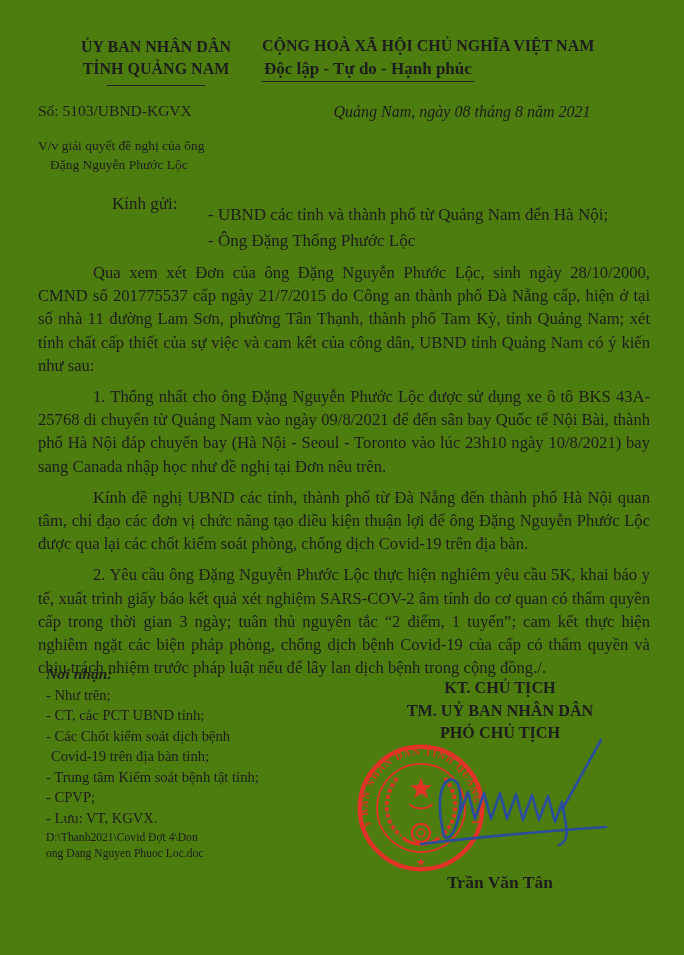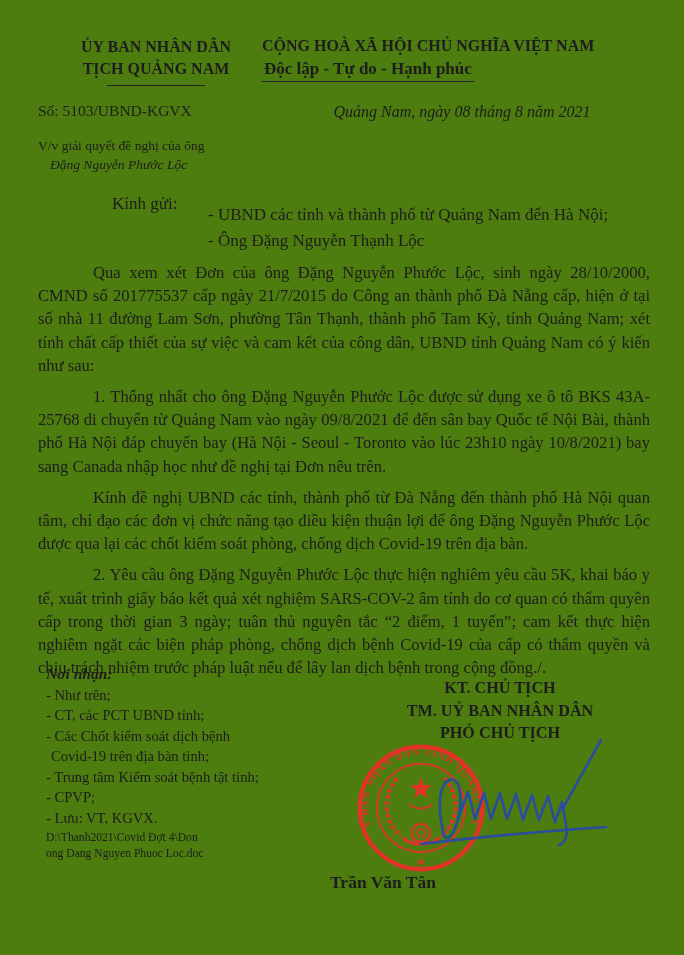--- a/index.html
+++ b/index.html
@@ -26,73 +26,73 @@
   .header-right .nat1 { font-weight: bold; font-size: 16px; line-height: 22px; }
   .header-right .nat2 {
     display: inline-block; font-weight: bold; font-size: 17px; line-height: 23px;
     border-bottom: 1.8px solid #222; padding: 0 2px 1px;
   }
   .doc-number { position: absolute; left: 38px; top: 102px; font-size: 15.5px; }
   .date-line  { position: absolute; left: 262px; top: 103px; width: 400px;
                 text-align: center; font-style: italic; font-size: 16px; }
   .subject    { position: absolute; left: 38px; top: 136px; width: 220px;
                 font-size: 13.5px; line-height: 19px; }
-  .subject .l2 { padding-left: 12px; font-style: italic; }
+  .subject .l2 { padding-left: 12px; }
   
   .salutation { position: absolute; left: 112px; top: 194px; font-size: 17px; }
   .recipient-list { position: absolute; left: 208px; top: 202px; width: 450px;
                     font-size: 17px; line-height: 26px; }
   
   .body-text {
     position: absolute; left: 38px; top: 261px; width: 612px;
     font-size: 16.6px; line-height: 23.2px; text-align: justify;
   }
   .body-text p { margin: 0 0 8px; text-indent: 55px; }
   
   .footer-left { position: absolute; left: 46px; top: 664px; width: 280px;
                  font-size: 14.6px; line-height: 20.5px; }
   .footer-left .label { font-weight: bold; font-style: italic; font-size: 15.5px; }
   .footer-left .cont  { padding-left: 5px; }
   .footer-left .path  { font-size: 11.6px; line-height: 15.5px; margin-top: 2px; }
   .footer-right { position: absolute; left: 330px; top: 677px; width: 340px;
                   text-align: center; font-weight: bold; font-size: 16.2px;
                   line-height: 22.6px; }
   .signer-name { position: absolute; left: 330px; top: 872px; width: 340px;
-                 font-weight: bold; font-size: 17.5px; }
+                 text-align: center; font-weight: bold; font-size: 17.5px; }
   .seal-svg      { position: absolute; left: 354px; top: 741px; }
   .signature-svg { position: absolute; left: 378px; top: 692px; }
 </style>
 </head>
 <body>
 
 <div class="page">
 
   <div class="header-left">
     <div>ỦY BAN NHÂN DÂN</div>
-    <div>TỊCH QUẢNG NAM</div>
+    <div>TỈNH QUẢNG NAM</div>
     <div class="rule"></div>
   </div>
 
   <div class="header-right">
     <div class="nat1">CỘNG HOÀ XÃ HỘI CHỦ NGHĨA VIỆT NAM</div>
     <div class="nat2">Độc lập - Tự do - Hạnh phúc</div>
   </div>
 
   <div class="doc-number">Số: 5103/UBND-KGVX</div>
   <div class="date-line">Quảng Nam, ngày 08 tháng 8 năm 2021</div>
 
   <div class="subject">
     <div>V/v giải quyết đề nghị của ông</div>
     <div class="l2">Đặng Nguyễn Phước Lộc</div>
   </div>
 
   <div class="salutation">Kính gửi:</div>
   <div class="recipient-list">
     <div>-   UBND các tỉnh và thành phố từ Quảng Nam đến Hà Nội;</div>
-    <div>-   Ông Đặng Nguyễn Thạnh Lộc</div>
+    <div>-   Ông Đặng Thống Phước Lộc</div>
   </div>
 
   <div class="body-text">
     <p>Qua xem xét Đơn của ông Đặng Nguyễn Phước Lộc, sinh ngày 28/10/2000, CMND số 201775537 cấp ngày 21/7/2015 do Công an thành phố Đà Nẵng cấp, hiện ở tại số nhà 11 đường Lam Sơn, phường Tân Thạnh, thành phố Tam Kỳ, tỉnh Quảng Nam; xét tính chất cấp thiết của sự việc và cam kết của công dân, UBND tỉnh Quảng Nam có ý kiến như sau:</p>
     <p>1. Thống nhất cho ông Đặng Nguyễn Phước Lộc được sử dụng xe ô tô BKS 43A- 25768 di chuyển từ Quảng Nam vào ngày 09/8/2021 để đến sân bay Quốc tế Nội Bài, thành phố Hà Nội đáp chuyến bay (Hà Nội - Seoul - Toronto vào lúc 23h10 ngày 10/8/2021) bay sang Canada nhập học như đề nghị tại Đơn nêu trên.</p>
     <p>Kính đề nghị UBND các tỉnh, thành phố từ Đà Nẵng đến thành phố Hà Nội quan tâm, chỉ đạo các đơn vị chức năng tạo điều kiện thuận lợi để ông Đặng Nguyễn Phước Lộc được qua lại các chốt kiểm soát phòng, chống dịch Covid-19 trên địa bàn.</p>
     <p>2. Yêu cầu ông Đặng Nguyễn Phước Lộc thực hiện nghiêm yêu cầu 5K, khai báo y tế, xuất trình giấy báo kết quả xét nghiệm SARS-COV-2 âm tính do cơ quan có thẩm quyền cấp trong thời gian 3 ngày; tuân thủ nguyên tắc “2 điểm, 1 tuyến”; cam kết thực hiện nghiêm ngặt các biện pháp phòng, chống dịch bệnh Covid-19 của cấp có thẩm quyền và chịu trách nhiệm trước pháp luật nếu để lây lan dịch bệnh trong cộng đồng./.</p>
   </div>
 
   <div class="footer-left">

